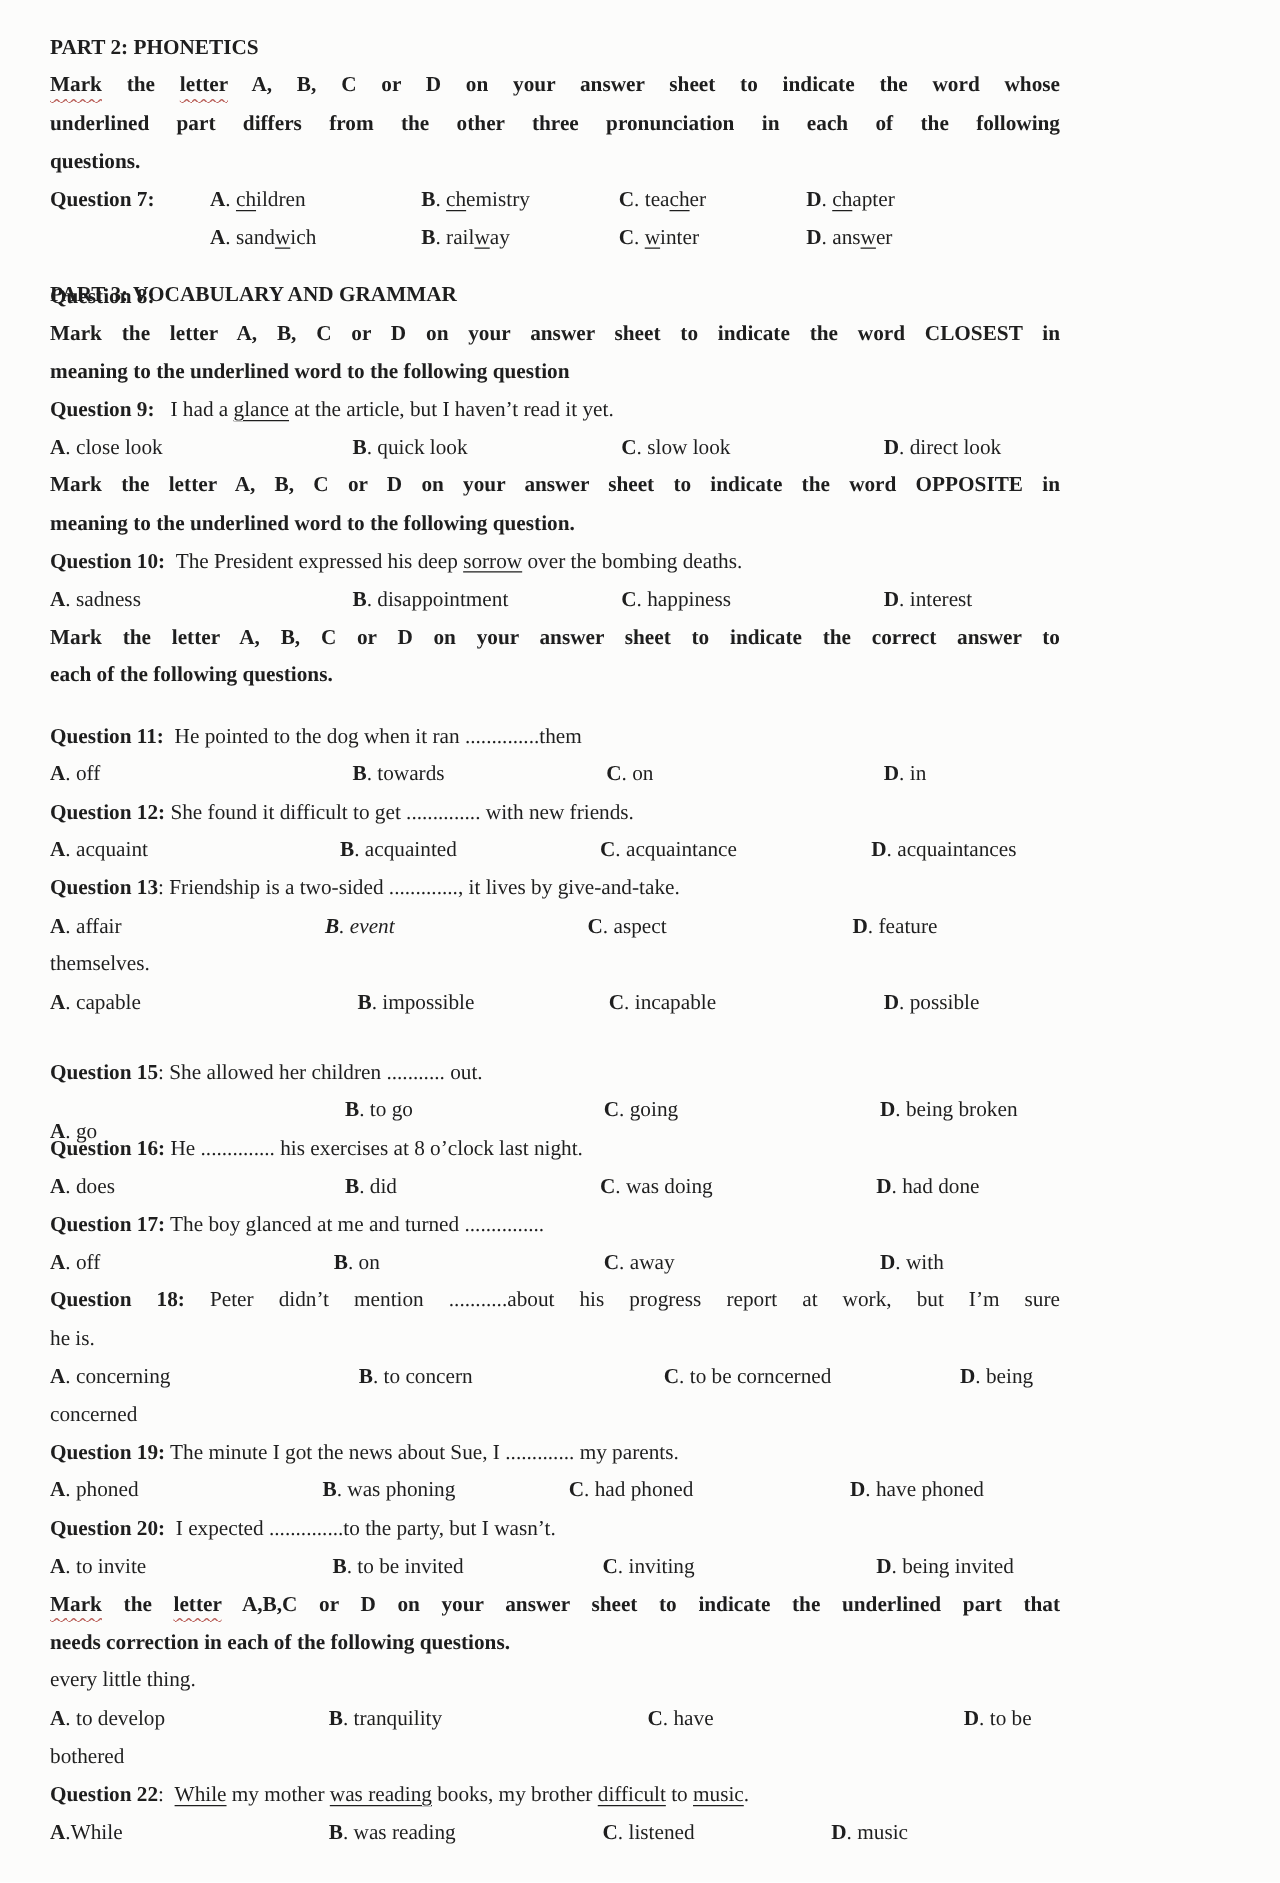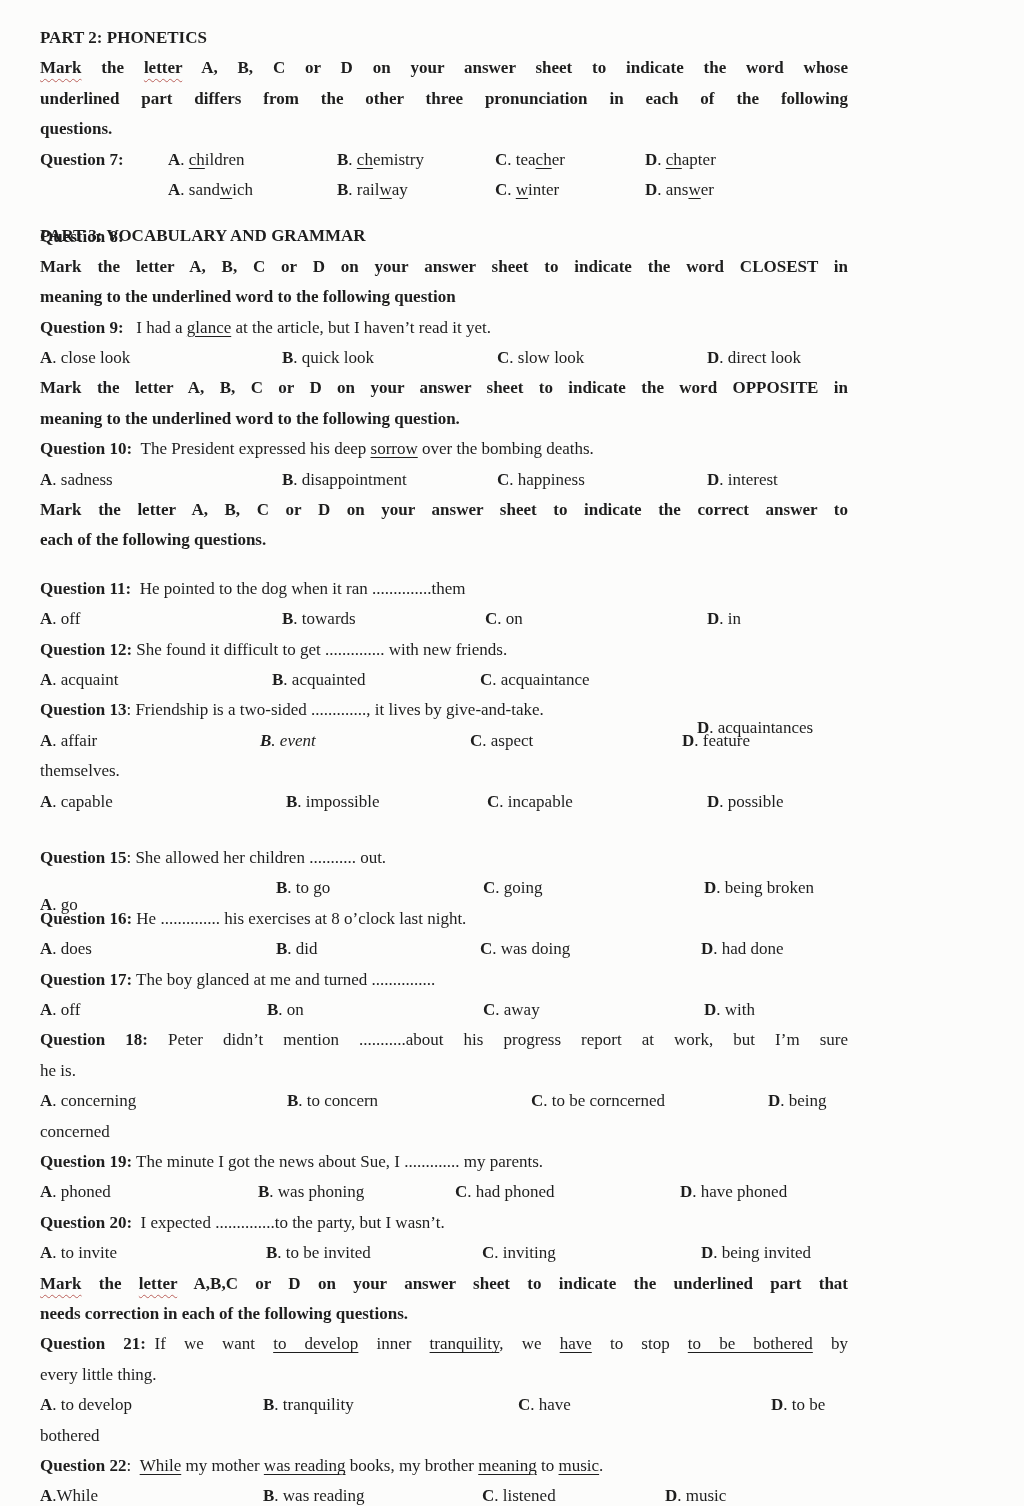--- a/index.html
+++ b/index.html
@@ -103,21 +103,21 @@
       <span class="opt" style="left: 445px;"><span class="okey">C</span><span class="s-t">. on</span></span>
       <span class="opt" style="left: 667px;"><span class="okey">D</span><span class="s-t">. in</span></span>
     </div>
     <div class="question">
       <div class="line"><span class="s-b">Question 12:</span><span class="s-t"> She found it difficult to get .............. with new friends.</span></div>
     </div>
     <div class="optrow">
       <span class="opt" style="left: 0px;"><span class="okey">A</span><span class="s-t">. acquaint</span></span>
       <span class="opt" style="left: 232px;"><span class="okey">B</span><span class="s-t">. acquainted</span></span>
       <span class="opt" style="left: 440px;"><span class="okey">C</span><span class="s-t">. acquaintance</span></span>
-      <span class="opt" style="left: 657px; margin-top: 48px;"><span class="okey">D</span><span class="s-t">. acquaintances</span></span>
+      <span class="opt" style="left: 657px;"><span class="okey">D</span><span class="s-t">. acquaintances</span></span>
     </div>
     <div class="question">
       <div class="line"><span class="s-b">Question 13</span><span class="s-t">: Friendship is a two-sided ............., it lives by give-and-take.</span></div>
     </div>
     <div class="optrow">
       <span class="opt" style="left: 0px;"><span class="okey">A</span><span class="s-t">. affair</span></span>
       <span class="opt" style="left: 220px; font-style: italic;"><span class="okey">B</span><span class="s-t">. event</span></span>
       <span class="opt" style="left: 430px;"><span class="okey">C</span><span class="s-t">. aspect</span></span>
       <span class="opt" style="left: 642px;"><span class="okey">D</span><span class="s-t">. feature</span></span>
     </div>
@@ -185,32 +185,31 @@
       <span class="opt" style="left: 0px;"><span class="okey">A</span><span class="s-t">. to invite</span></span>
       <span class="opt" style="left: 226px;"><span class="okey">B</span><span class="s-t">. to be invited</span></span>
       <span class="opt" style="left: 442px;"><span class="okey">C</span><span class="s-t">. inviting</span></span>
       <span class="opt" style="left: 661px;"><span class="okey">D</span><span class="s-t">. being invited</span></span>
     </div>
     <div class="instruction">
       <div class="line fill"><span class="s-sq">Mark</span><span class="s-t"> the </span><span class="s-sq">letter</span><span class="s-t"> A,B,C or D on your answer sheet to indicate the underlined part that</span></div>
       <div class="line"><span class="s-t">needs correction in each of the following questions.</span></div>
     </div>
     <div class="question">
-      <div class="line fill"><span class="s-b">Question 21:</span><span class="s-t"> If we want </span><span class="s-u">to develop</span><span class="s-t"> inner </span><span class="s-u">tranquility</span><span class="s-t">, we </span><span class="s-u">have</span><span class="s-t"> to stop </span><span class="s-u">to be bothered</span><span class="s-t"> by</span></div>
       <div class="line"><span class="s-t">every little thing.</span></div>
     </div>
     <div class="optrow">
       <span class="opt" style="left: 0px;"><span class="okey">A</span><span class="s-t">. to develop</span></span>
       <span class="opt" style="left: 223px;"><span class="okey">B</span><span class="s-t">. tranquility</span></span>
       <span class="opt" style="left: 478px;"><span class="okey">C</span><span class="s-t">. have</span></span>
       <span class="opt" style="left: 731px;"><span class="okey">D</span><span class="s-t">. to be</span></span>
     </div>
     <div class="line">bothered</div>
     <div class="question">
-      <div class="line"><span class="s-b">Question 22</span><span class="s-t">: </span><span class="s-u">While</span><span class="s-t"> my mother </span><span class="s-u">was reading</span><span class="s-t"> books, my brother </span><span class="s-u">meaning</span><span class="s-t"> to </span><span class="s-u">music</span><span class="s-t">.</span></div>
+      <div class="line"><span class="s-b">Question 22</span><span class="s-t">: </span><span class="s-u">While</span><span class="s-t"> my mother </span><span class="s-u">was reading</span><span class="s-t"> books, my brother </span><span class="s-u">difficult</span><span class="s-t"> to </span><span class="s-u">music</span><span class="s-t">.</span></div>
     </div>
     <div class="optrow">
       <span class="opt" style="left: 0px;"><span class="okey">A</span><span class="s-t">.While</span></span>
       <span class="opt" style="left: 223px;"><span class="okey">B</span><span class="s-t">. was reading</span></span>
       <span class="opt" style="left: 442px;"><span class="okey">C</span><span class="s-t">. listened</span></span>
       <span class="opt" style="left: 625px;"><span class="okey">D</span><span class="s-t">. music</span></span>
     </div>
   </main>
 
 </body></html>

